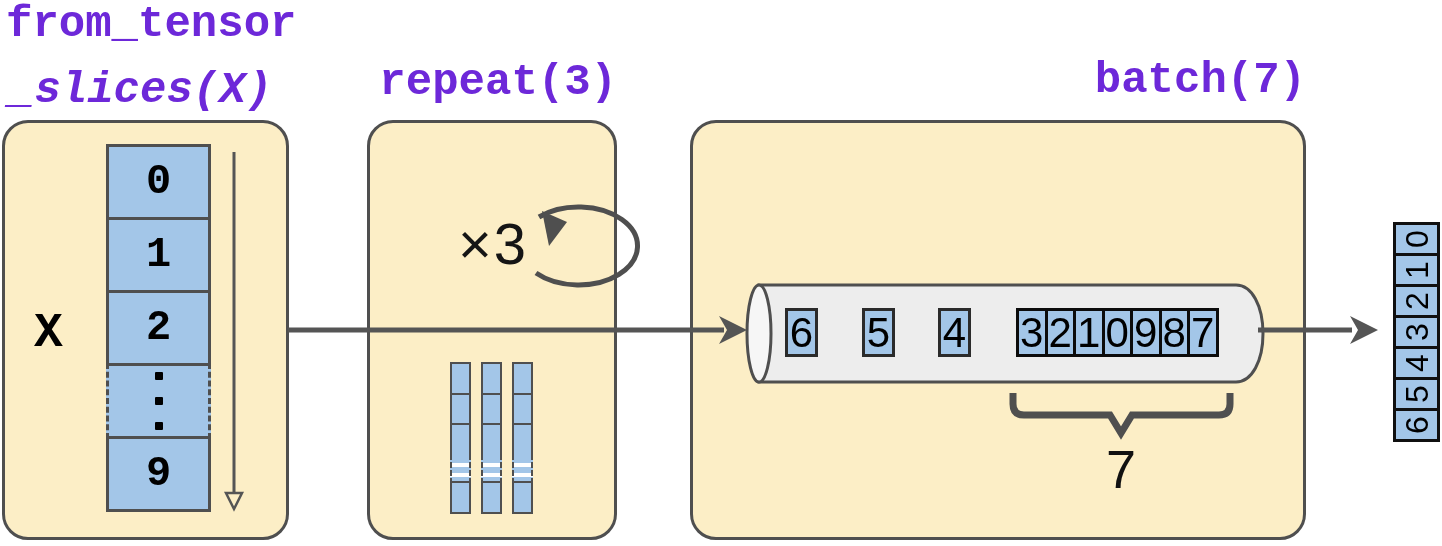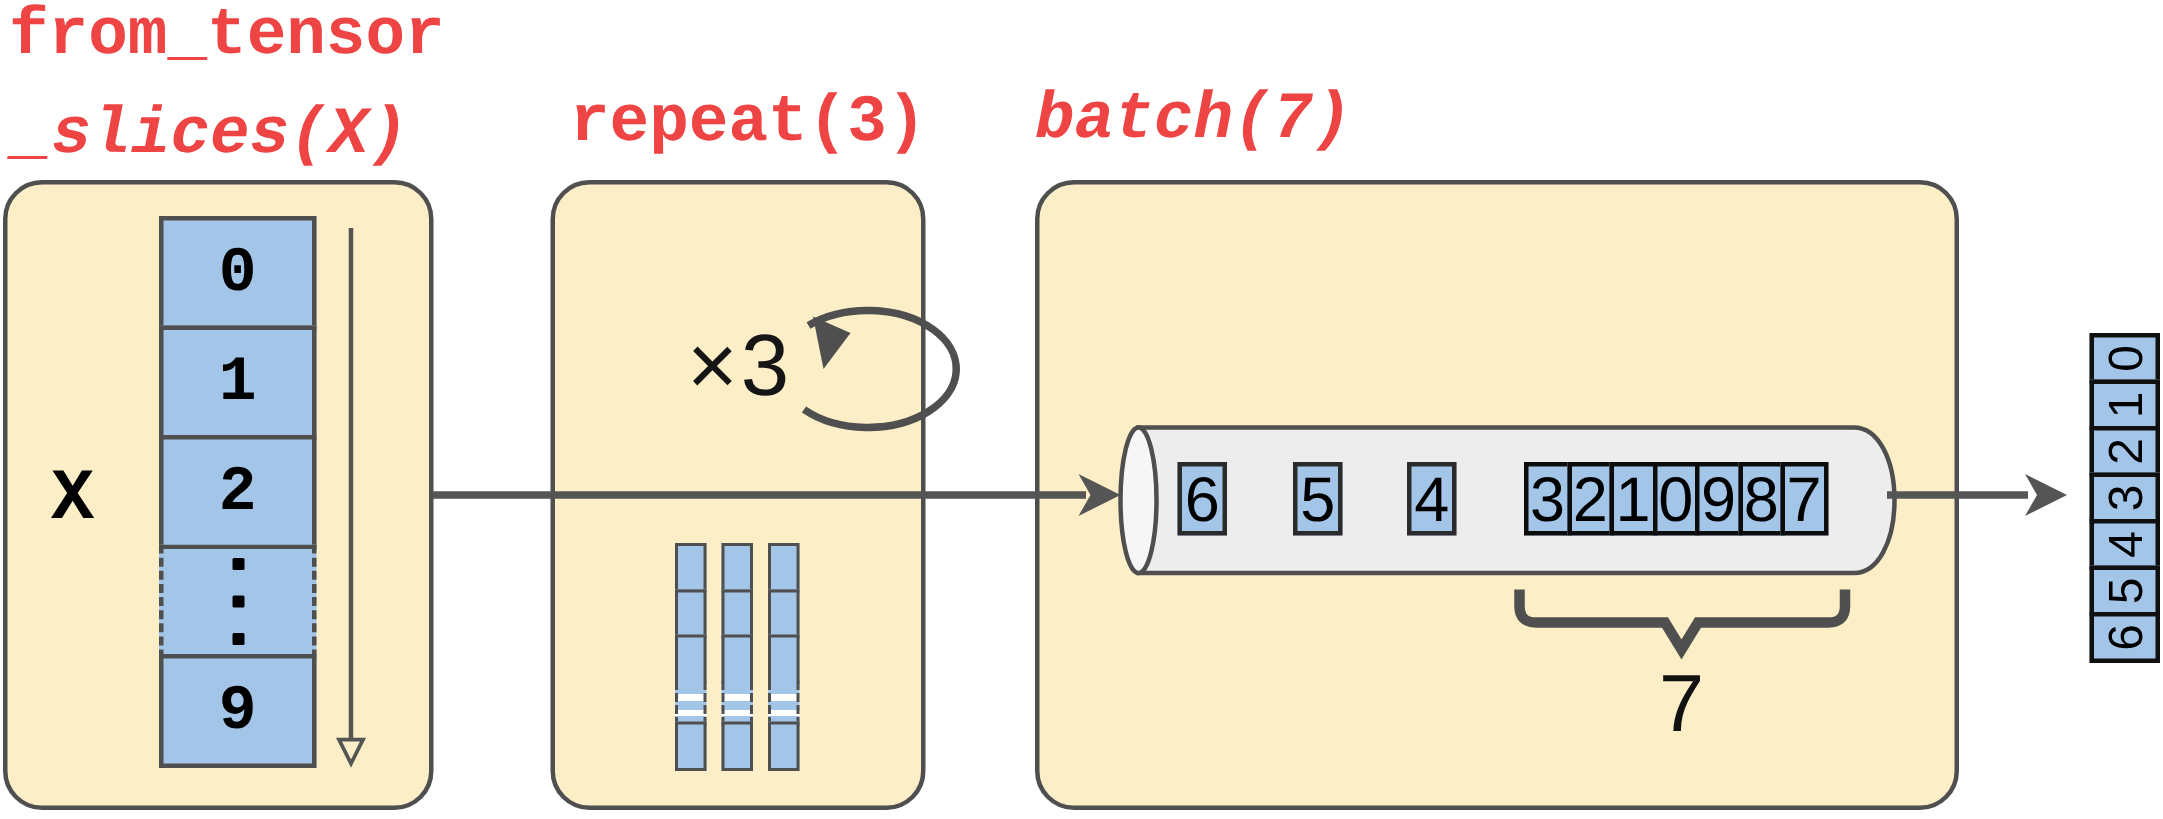--- a/index.html
+++ b/index.html
@@ -15,26 +15,26 @@
     position:absolute;background:#FCEEC6;border:3px solid #4F4F4F;border-radius:26px;
     box-sizing:border-box;z-index:0;
   }
   .panel-left{left:2px;top:120px;width:287px;height:420px;}
   .panel-mid{left:367px;top:120px;width:250px;height:420px;}
   .panel-right{left:690px;top:120px;width:616px;height:420px;}
 
   
   .op-title{
     position:absolute;font-family:"Liberation Mono","DejaVu Sans Mono",monospace;
-    font-weight:bold;font-size:44px;line-height:1.0;color:#ef4444;z-index:2;white-space:pre;
+    font-weight:bold;font-size:44px;line-height:1.0;color:#6d28d9;z-index:2;white-space:pre;
   }
   .t1a{left:6px;top:2px;}
   .t1b{left:8px;top:68px;font-style:italic;}
-  .t2{left:380px;top:60px;width:250px;text-align:left;}
-  .t3{left:690px;top:58px;width:616px;text-align:left;font-style:italic;}
+  .t2{left:367px;top:60px;width:250px;text-align:right;}
+  .t3{left:690px;top:58px;width:616px;text-align:right;}
 
   
   .x-label{
     position:absolute;left:34px;top:306px;z-index:2;
     font-family:"Liberation Mono","DejaVu Sans Mono",monospace;font-weight:bold;font-size:48px;
   }
   .tensor-column{position:absolute;left:106px;top:144px;width:105px;z-index:2;}
   .tensor-cell{
     box-sizing:border-box;width:105px;height:76px;margin-top:-3px;
     background:#A3C6E8;border:3px solid #4F4F4F;

